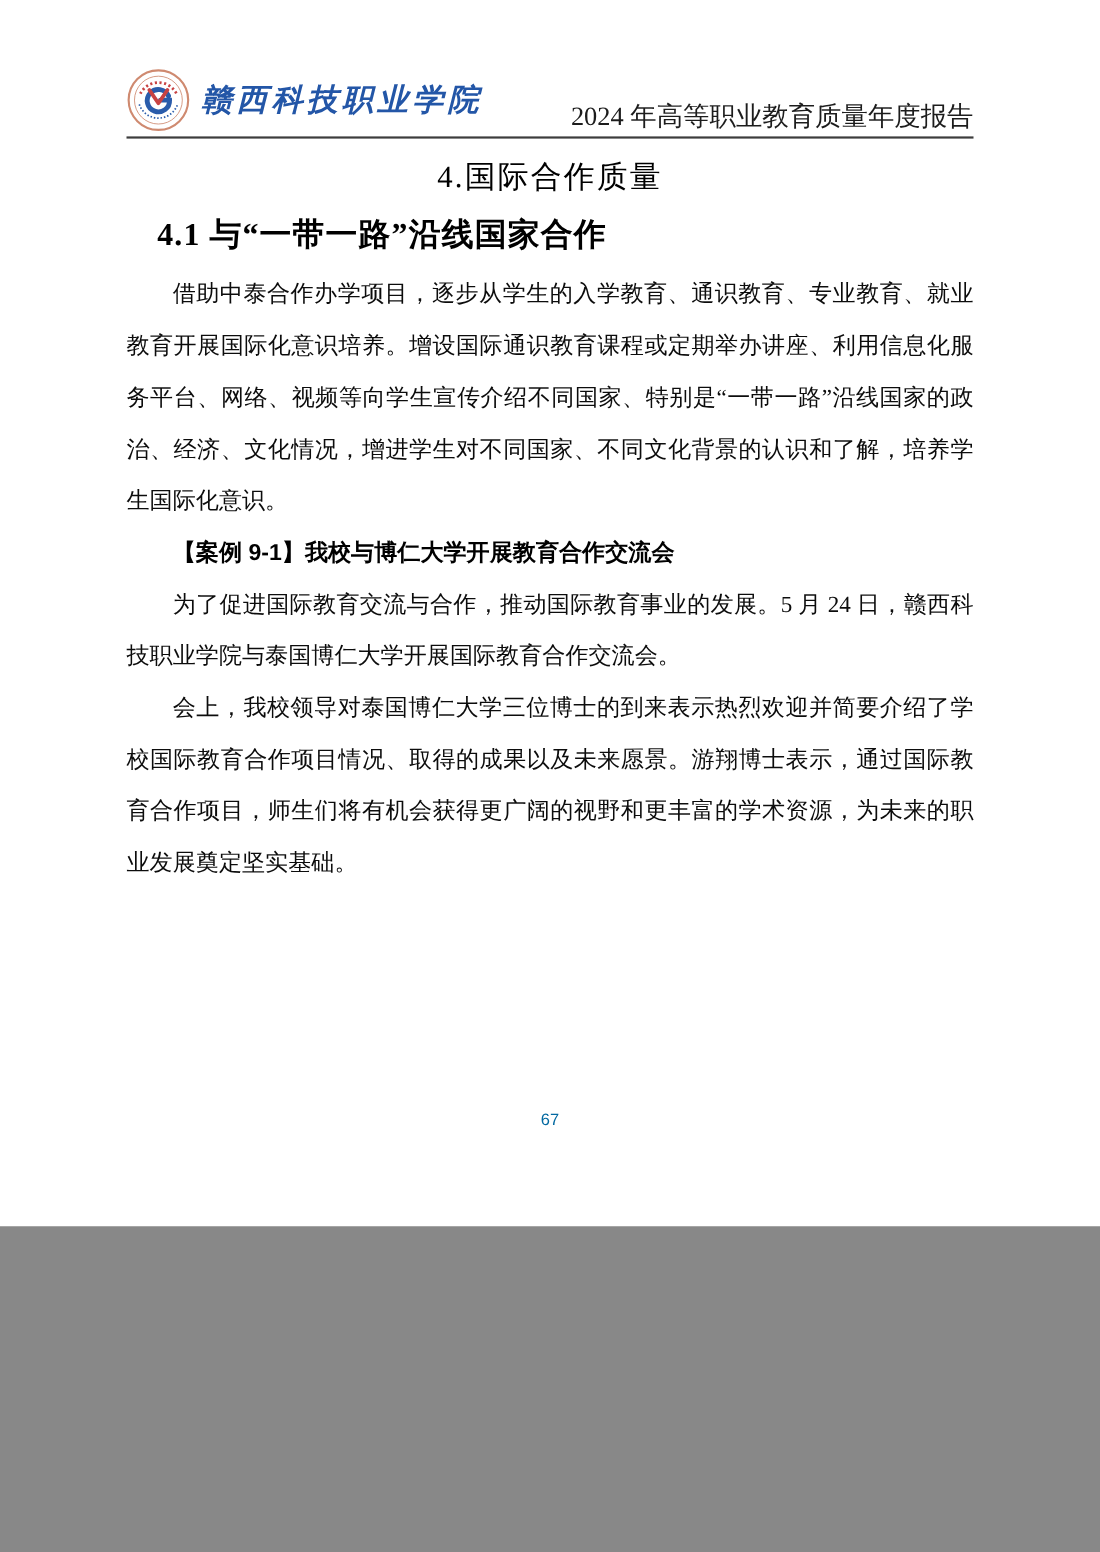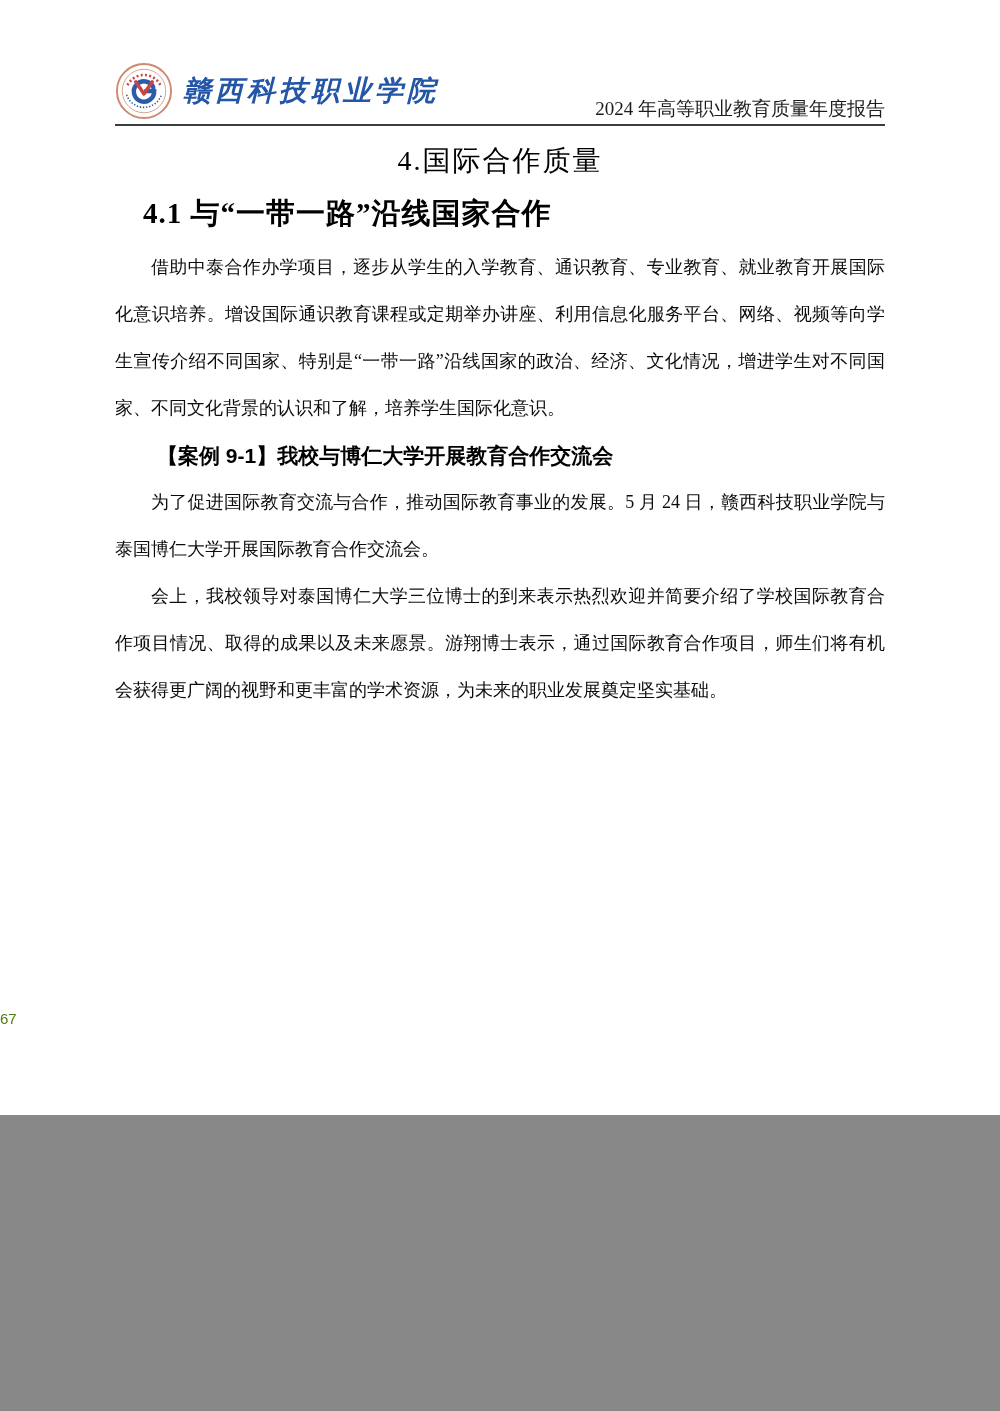--- a/index.html
+++ b/index.html
@@ -27,21 +27,21 @@
   .school-name{
     font-family:"Liberation Serif","DejaVu Serif",serif;
     font-style:italic;
     font-weight:bold;
     font-size:28px;
     letter-spacing:4px;
     color:var(--school_blue,#2356a7);
     white-space:nowrap;
   }
   .report-title{
-    font-size:19px;
+    font-size:24px;
     color:#1c1c1c;
     margin-bottom:2px;
     white-space:nowrap;
   }
   
   .doc{
     position:absolute;top:126px;left:115px;right:115px;
   }
   .chapter-title{
     font-weight:normal;
@@ -53,42 +53,43 @@
   }
   .section-heading{
     font-weight:bold;
     font-size:29px;
     color:#000;
     margin:0 0 10px 0;
     text-indent:28px;
     letter-spacing:1px;
   }
   .para{
-    font-size:18px;
+    font-size:21px;
     line-height:47px;
     text-align:justify;
     text-align-last:left;
     text-indent:2em;
     margin:0;
     color:#0c0c0c;
   }
   .case-heading{
     font-family:"Liberation Sans","DejaVu Sans",sans-serif;
     font-weight:bold;
     font-size:21px;
     line-height:47px;
     text-indent:2em;
     margin:0;
     color:#000;
   }
   
   .footer{
     position:absolute;left:0;right:0;bottom:88px;
+    text-align:center;
     font-size:15px;
-    color:#4d7c0f;
+    color:#0369a1;
     font-family:"Liberation Sans","DejaVu Sans",sans-serif;
   }
 </style>
 </head>
 <body>
 
 <div class="page">
 
   <div class="header">
     <div class="brand">

